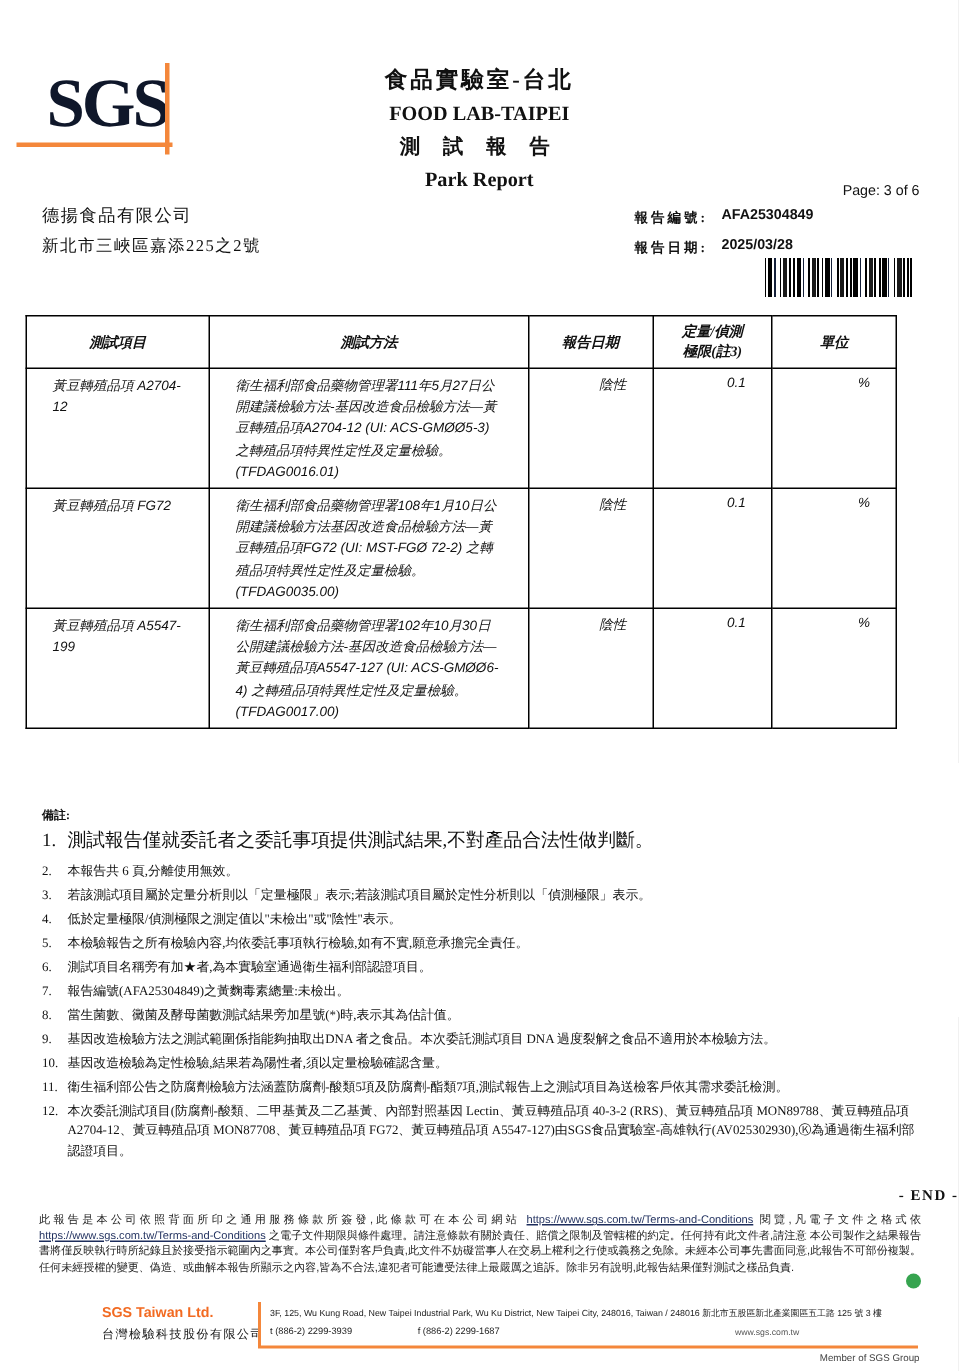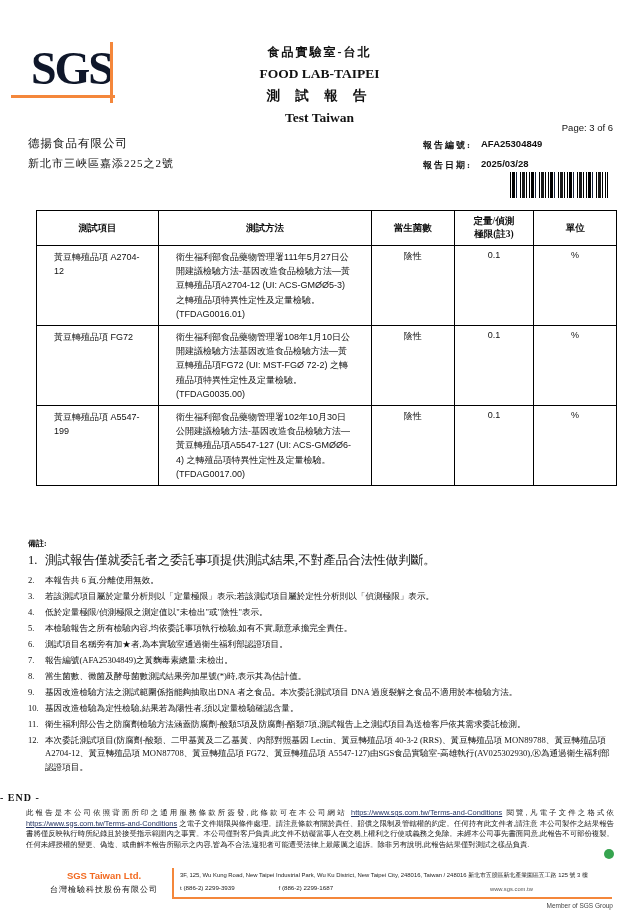--- a/index.html
+++ b/index.html
@@ -12,77 +12,77 @@
   #logo-text {
     position:absolute; left:31px; top:46px;
     font-family:Liberation Serif, serif;
     font-weight:bold; font-size:46px; line-height:46px; letter-spacing:-2px;
     color:#0f172a;
   }
   #logo-hline { position:absolute; left:11px; top:95px; width:104px; height:3px; background:#f4873b; }
   #logo-vline { position:absolute; left:110px; top:42px; width:3px; height:61px; background:#f4873b; }
   
   #title-block { position:absolute; left:0; top:44px; width:100%; text-align:center; }
-  #title-block .t1 { font-size:12px; font-weight:600; letter-spacing:2px; }
+  #title-block .t1 { font-size:15px; font-weight:600; letter-spacing:2px; }
   #title-block .t2 { font-size:13.5px; font-weight:bold; margin-top:5px; }
   #title-block .t3 { font-size:13.5px; font-weight:bold; letter-spacing:6px; margin-top:5px; }
   #title-block .t4 { font-size:13.5px; font-weight:bold; margin-top:5px; }
   #page-label { position:absolute; right:26px; top:122px; font-family:"Liberation Sans",sans-serif; font-size:9.5px;text-align:right; }
   
   #client-name { position:absolute; left:28px; top:136px; font-size:11.5px; letter-spacing:1px; }
   #client-address { position:absolute; left:28px; top:156px; font-size:11px; letter-spacing:1px; }
   .meta-label { position:absolute; left:423px; font-size:9px; font-weight:bold; letter-spacing:2px; }
   .meta-value { position:absolute; left:481px; font-family:"Liberation Sans",sans-serif; font-size:9.5px; font-weight:bold; }
   #barcode {
     position:absolute; left:510px; top:172px; width:98px; height:26px;
     background-image:repeating-linear-gradient(90deg,
       #000 0 1px, #fff 1px 2px, #000 2px 5px, #fff 5px 6px,
       #15203a 6px 7px, #fff 7px 10px, #000 10px 11px, #fff 11px 12px,
       #1a1a1a 12px 15px, #fff 15px 16px, #000 16px 17px, #fff 17px 19px);
   }
   
   #report-table {
-    position:absolute; left:36px; top:210px; width:581px;
+    position:absolute; left:17px; top:210px; width:581px;
     border-collapse:collapse; table-layout:fixed;
-    font-family:"Liberation Sans","DejaVu Sans",sans-serif; font-size:9px;
+    font-family:"Liberation Sans","DejaVu Sans",sans-serif; font-size:9px;font-style:italic;
   }
   #report-table th, #report-table td { border:1px solid #000; padding:4px 17px; vertical-align:top; }
   #report-table { border:1.5px solid #000; }
   #report-table thead th {
     font-family:"Liberation Serif",serif; font-weight:bold; font-size:9.5px;
     text-align:center; vertical-align:middle; height:30px; padding:2px;
   }
   .col-item  { width:121px; }
   .col-method{ width:211px; }
   .col-result{ width:82px; }
   .col-limit { width:79px; }
   .col-unit  { width:82px; }
   td.c-item   { padding-top:6px; line-height:14px; }
   td.c-method { line-height:14.2px; padding-top:6px; }
-  td.c-result, td.c-limit, td.c-unit { text-align:center; padding-top:6px; }
+  td.c-result, td.c-limit, td.c-unit { text-align:right; padding-top:6px; }
   #report-table tbody tr { height:68px; }
   
   #notes { position:absolute; left:28px; top:538px; width:585px; }
   #notes-label { font-size:8px; font-weight:bold; margin-bottom:3px; }
   .note { display:flex; margin-bottom:2.5px; font-size:8.6px; line-height:13.5px; }
   .note-num { flex:none; width:17px; }
   .note-text { flex:1; }
   .note-large { font-size:12.5px; line-height:17.5px; margin-bottom:4px; }
   .note-large .note-num { width:17px; }
-  #end-label { position:absolute; left:0; top:792px; width:100%; text-align:left; font-size:10px; font-weight:600; letter-spacing:1px; }
+  #end-label { position:absolute; left:0; top:792px; width:100%; text-align:right; font-size:10px; font-weight:600; letter-spacing:1px; }
   
   #disclaimer {
     position:absolute; left:26px; top:808px; width:588px;
     font-family:"Liberation Sans","DejaVu Sans",sans-serif;
     font-size:7.4px; line-height:10.7px; text-align:justify; color:#222;
   }
   #disclaimer a, .disc-link { color:#1d2d5c; text-decoration:underline; cursor:pointer; }
   #green-dot { position:absolute; left:604px; top:849px; width:10px; height:10px; border-radius:50%; background:#36a44f; }
   
-  #footer-company { position:absolute; left:48px; top:870px; width:112px; text-align:center; }
+  #footer-company { position:absolute; left:68px; top:870px; width:112px; text-align:left; }
   #footer-company .en { font-family:"Liberation Sans",sans-serif; font-weight:bold; font-size:9.5px; color:#f26a21; }
   #footer-company .zh { font-size:8px; letter-spacing:1px; margin-top:3px; }
   #footer-vline { position:absolute; left:172px; top:868px; width:2px; height:30px; background:#f4873b; }
   #footer-address { position:absolute; left:180px; top:871px; width:432px; font-family:"Liberation Sans",sans-serif; font-size:5.9px; color:#222; white-space:nowrap; }
   #footer-phones { position:absolute; left:180px; top:884px; font-family:"Liberation Sans",sans-serif; font-size:6.2px; color:#222; }
   #footer-phones .fax { margin-left:42px; }
   #footer-web { position:absolute; left:490px; top:886px; font-family:"Liberation Sans",sans-serif; font-size:5.8px; color:#555; }
   #footer-hline { position:absolute; left:172px; top:897px; width:440px; height:2px; background:#f4873b; }
   #footer-member { position:absolute; right:26px; top:902px; font-family:"Liberation Sans",sans-serif; font-size:6.5px; color:#444; }
 </style>
@@ -92,21 +92,21 @@
 <div id="page">
 
   <div id="logo-text">SGS</div>
   <div id="logo-hline"></div>
   <div id="logo-vline"></div>
 
   <div id="title-block">
     <div class="t1">食品實驗室-台北</div>
     <div class="t2">FOOD LAB-TAIPEI</div>
     <div class="t3">測 試 報 告</div>
-    <div class="t4">Test Taiwan</div>
+    <div class="t4">Park Report</div>
   </div>
 
   <div id="page-label">Page: 3 of 6</div>
 
   <div id="client-name">德揚食品有限公司</div>
   <div id="client-address">新北市三峽區嘉添225之2號</div>
 
   <div class="meta-label" style="top:139px;">報告編號:</div>
   <div class="meta-value" style="top:138px;">AFA25304849</div>
   <div class="meta-label" style="top:159px;text-align:center;">報告日期:</div>
@@ -119,21 +119,21 @@
       <col class="col-item">
         <col class="col-method">
         <col class="col-result">
         <col class="col-limit">
         <col class="col-unit">
     </colgroup>
     <thead>
       <tr>
         <th>測試項目</th>
         <th>測試方法</th>
-        <th>當生菌數</th>
+        <th>報告日期</th>
         <th>
           <span>定量/偵測</span><br>
           <span>極限(註3)</span>
         </th>
         <th>單位</th>
       </tr>
     </thead>
     <tbody id="table-body">
     <tr>
       <td class="c-item">黃豆轉殖品項 A2704-12</td>

